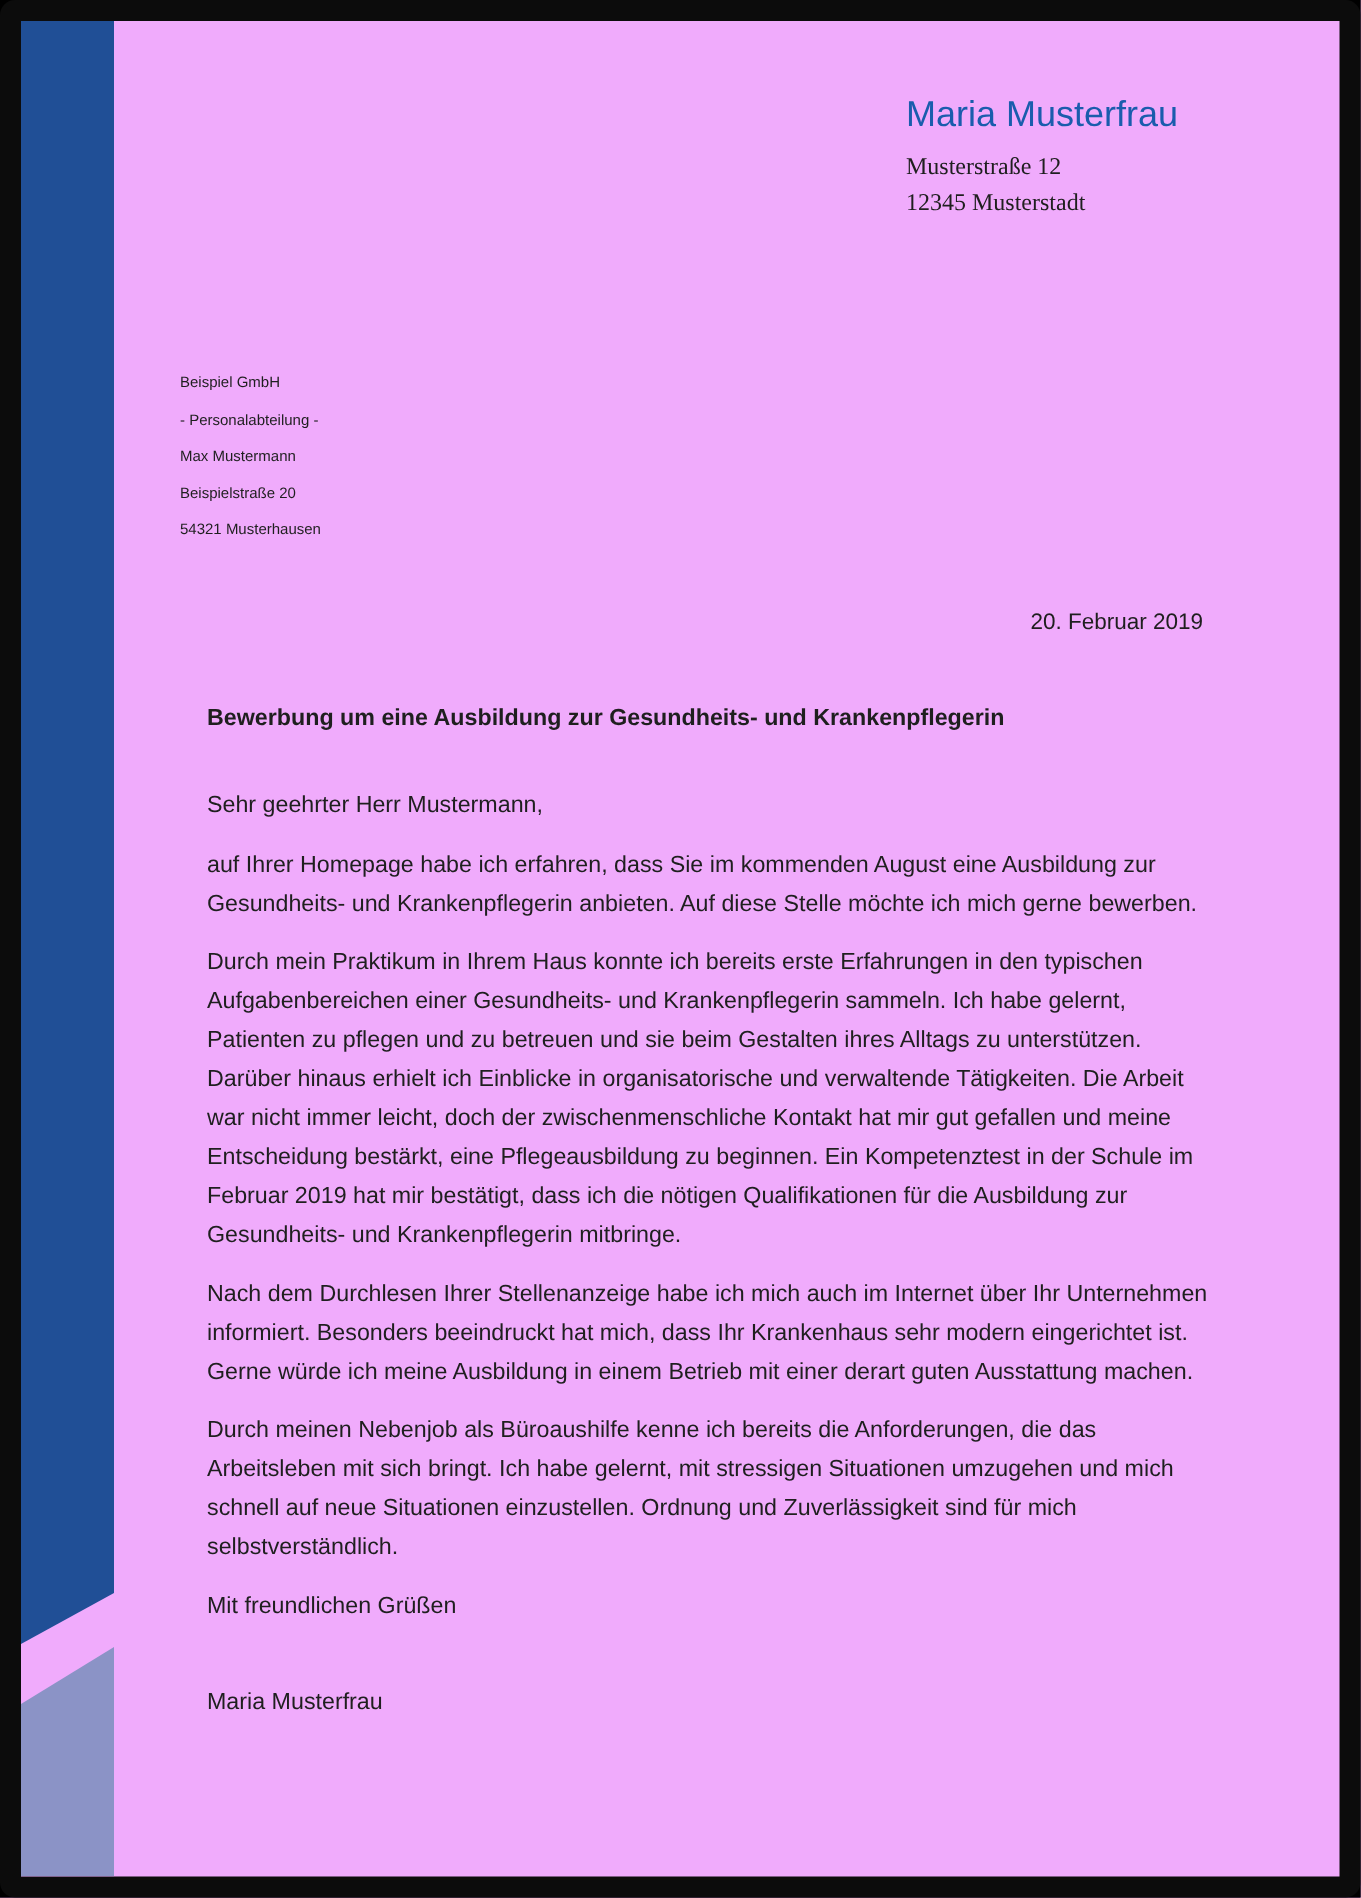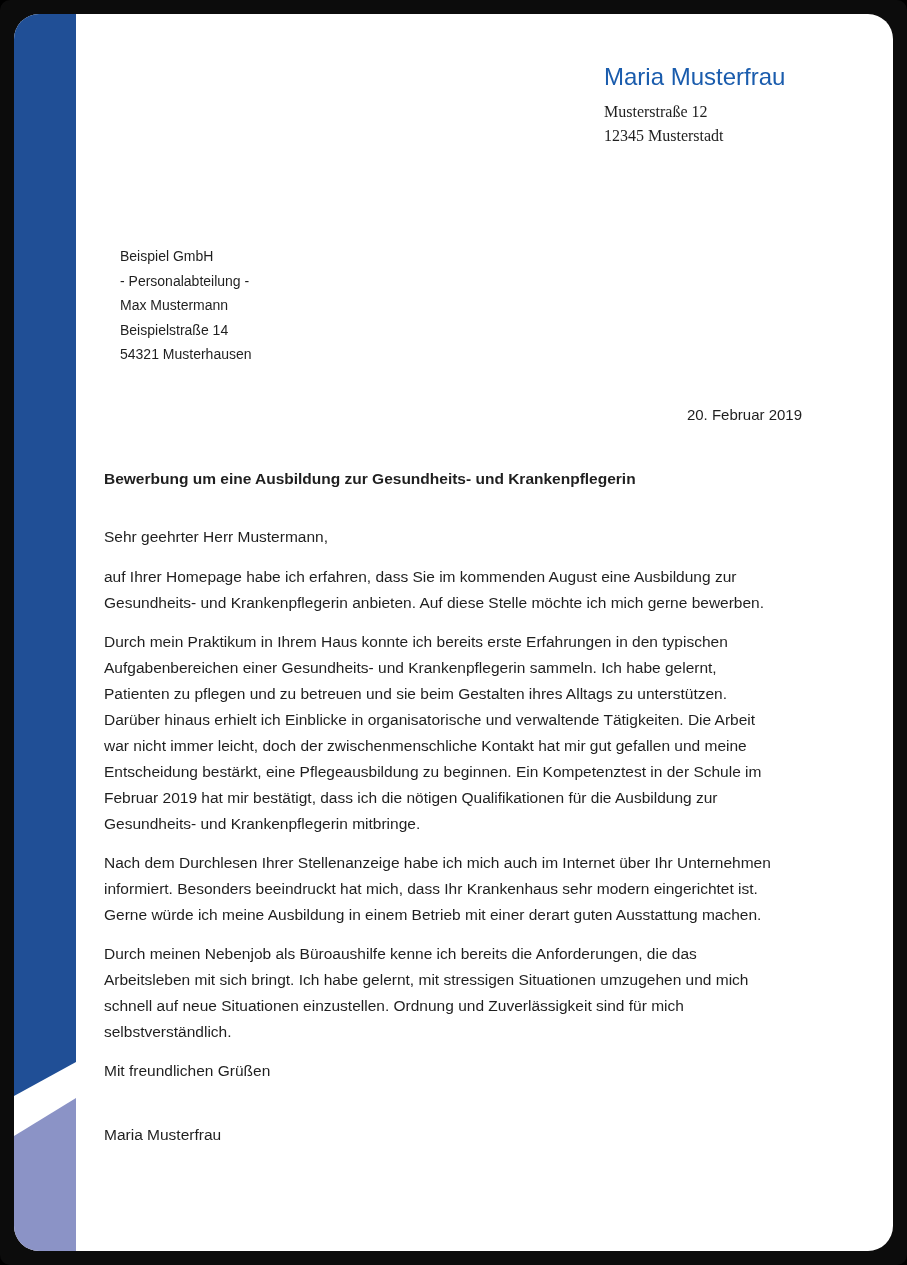--- a/index.html
+++ b/index.html
@@ -13,24 +13,23 @@
     height: 1265px;
     box-sizing: border-box;
     padding: 14px;
     background: #0c0c0c;
     border-radius: 10px;
   }
   .page {
     position: relative;
     width: 100%;
     height: 100%;
-    background: #ffffff;
+    background: #f0abfc;
     overflow: hidden;
     color: #1f1f1f;
-    border-radius: 25px;
   }
 
   
   .stripe {
     position: absolute;
     left: 0;
     top: 0;
     bottom: 0;
     width: 62px;
   }
@@ -73,39 +72,39 @@
     font-family: Liberation Serif, serif;
   }
 
   
   .recipient {
     position: absolute;
     left: 106px;
     top: 230px;
   }
   .recipient-line {
-    font-size: 14px;
+    font-size: 10px;
     line-height: 24.5px;
     white-space: nowrap;
   }
 
   
   .date-row {
     position: absolute;
     left: 106px;
     top: 392px;
     width: 682px;
     text-align: right;
     font-size: 15px;
   }
 
   
   .letter-body {
     position: absolute;
-    left: 90px;
+    left: 124px;
     top: 452px;
     width: 684px;
     font-size: 15.5px;
     line-height: 26px;
   }
   .subject {
     font-weight: 700;
     margin: 0 0 32px 0;
   }
   .salutation {
@@ -135,21 +134,21 @@
     <div class="sender">
       <div class="sender-name">Maria Musterfrau</div>
       <div class="sender-line">Musterstraße 12</div>
       <div class="sender-line">12345 Musterstadt</div>
     </div>
 
     <div class="recipient">
       <div class="recipient-line">Beispiel GmbH</div>
       <div class="recipient-line">- Personalabteilung -</div>
       <div class="recipient-line">Max Mustermann</div>
-      <div class="recipient-line">Beispielstraße 14</div>
+      <div class="recipient-line">Beispielstraße 20</div>
       <div class="recipient-line">54321 Musterhausen</div>
     </div>
 
     <div class="date-row">20. Februar 2019</div>
 
     <div class="letter-body">
       <p class="subject">Bewerbung um eine Ausbildung zur Gesundheits- und Krankenpflegerin</p>
       <p class="salutation">Sehr geehrter Herr Mustermann,</p>
       <p class="body-paragraph">auf Ihrer Homepage habe ich erfahren, dass Sie im kommenden August eine Ausbildung zur Gesundheits- und Krankenpflegerin anbieten. Auf diese Stelle möchte ich mich gerne bewerben.</p>
       <p class="body-paragraph">Durch mein Praktikum in Ihrem Haus konnte ich bereits erste Erfahrungen in den typischen Aufgabenbereichen einer Gesundheits- und Krankenpflegerin sammeln. Ich habe gelernt, Patienten zu pflegen und zu betreuen und sie beim Gestalten ihres Alltags zu unterstützen. Darüber hinaus erhielt ich Einblicke in organisatorische und verwaltende Tätigkeiten. Die Arbeit war nicht immer leicht, doch der zwischenmenschliche Kontakt hat mir gut gefallen und meine Entscheidung bestärkt, eine Pflegeausbildung zu beginnen. Ein Kompetenztest in der Schule im Februar 2019 hat mir bestätigt, dass ich die nötigen Qualifikationen für die Ausbildung zur Gesundheits- und Krankenpflegerin mitbringe.</p>

